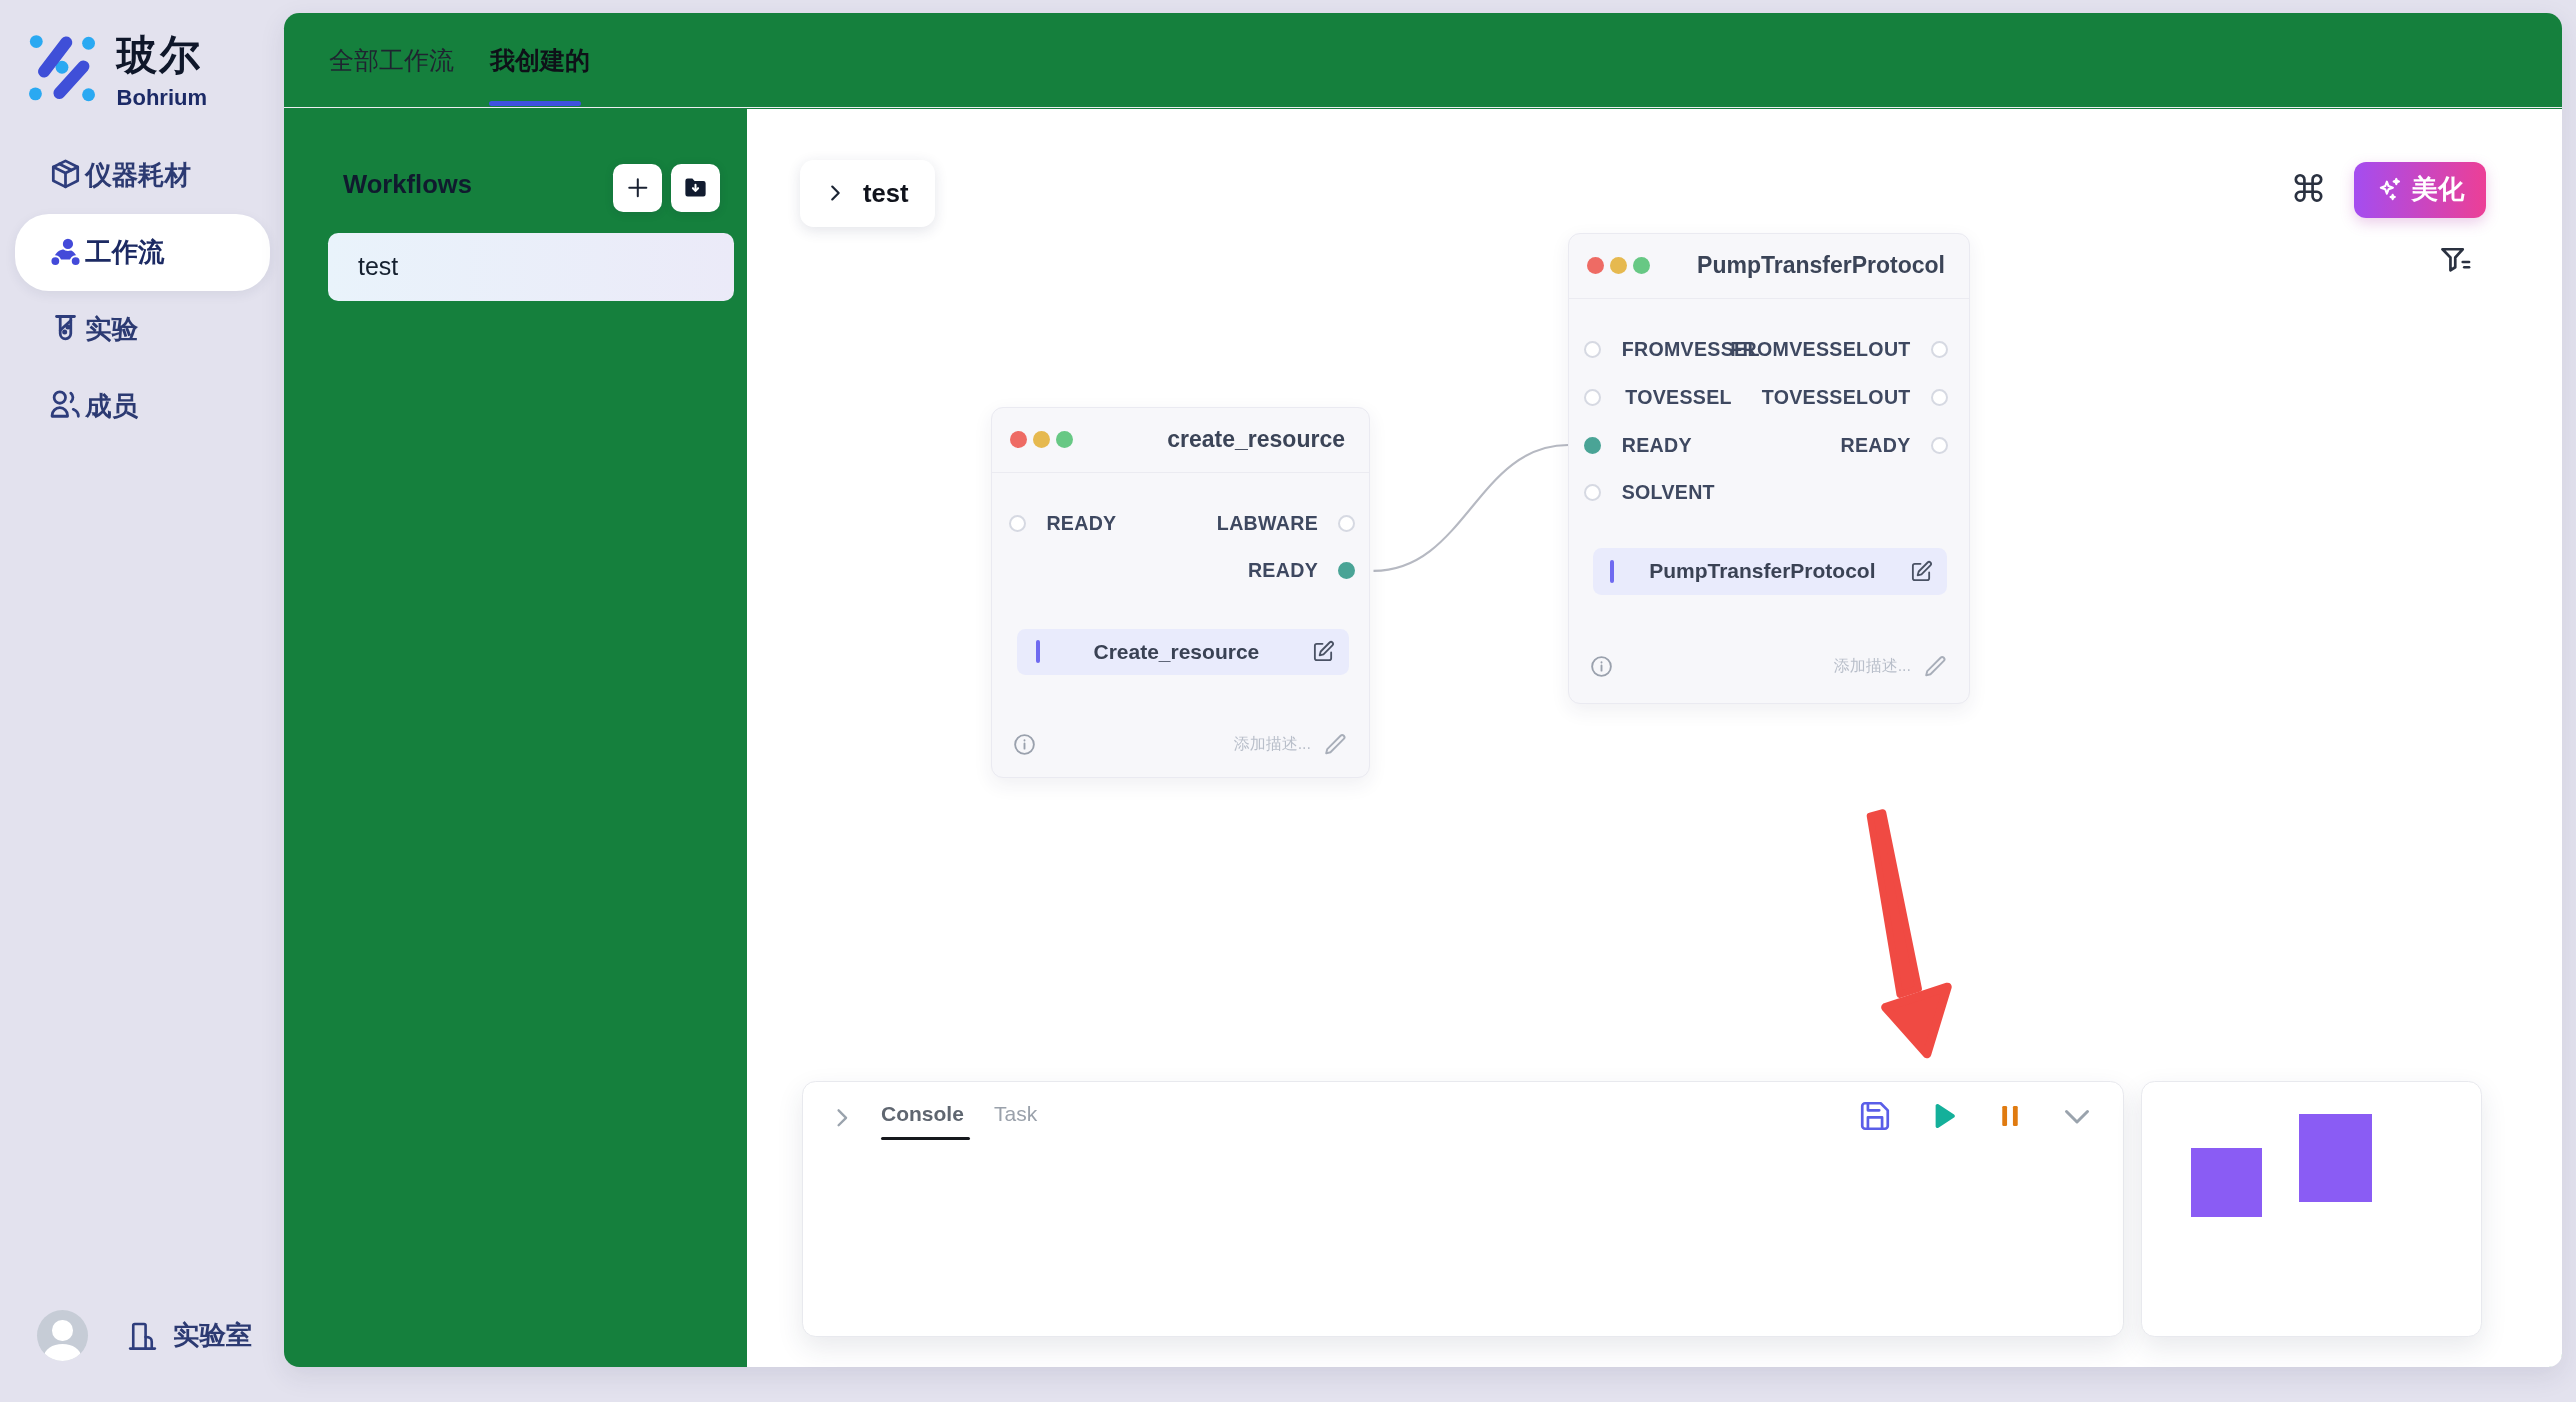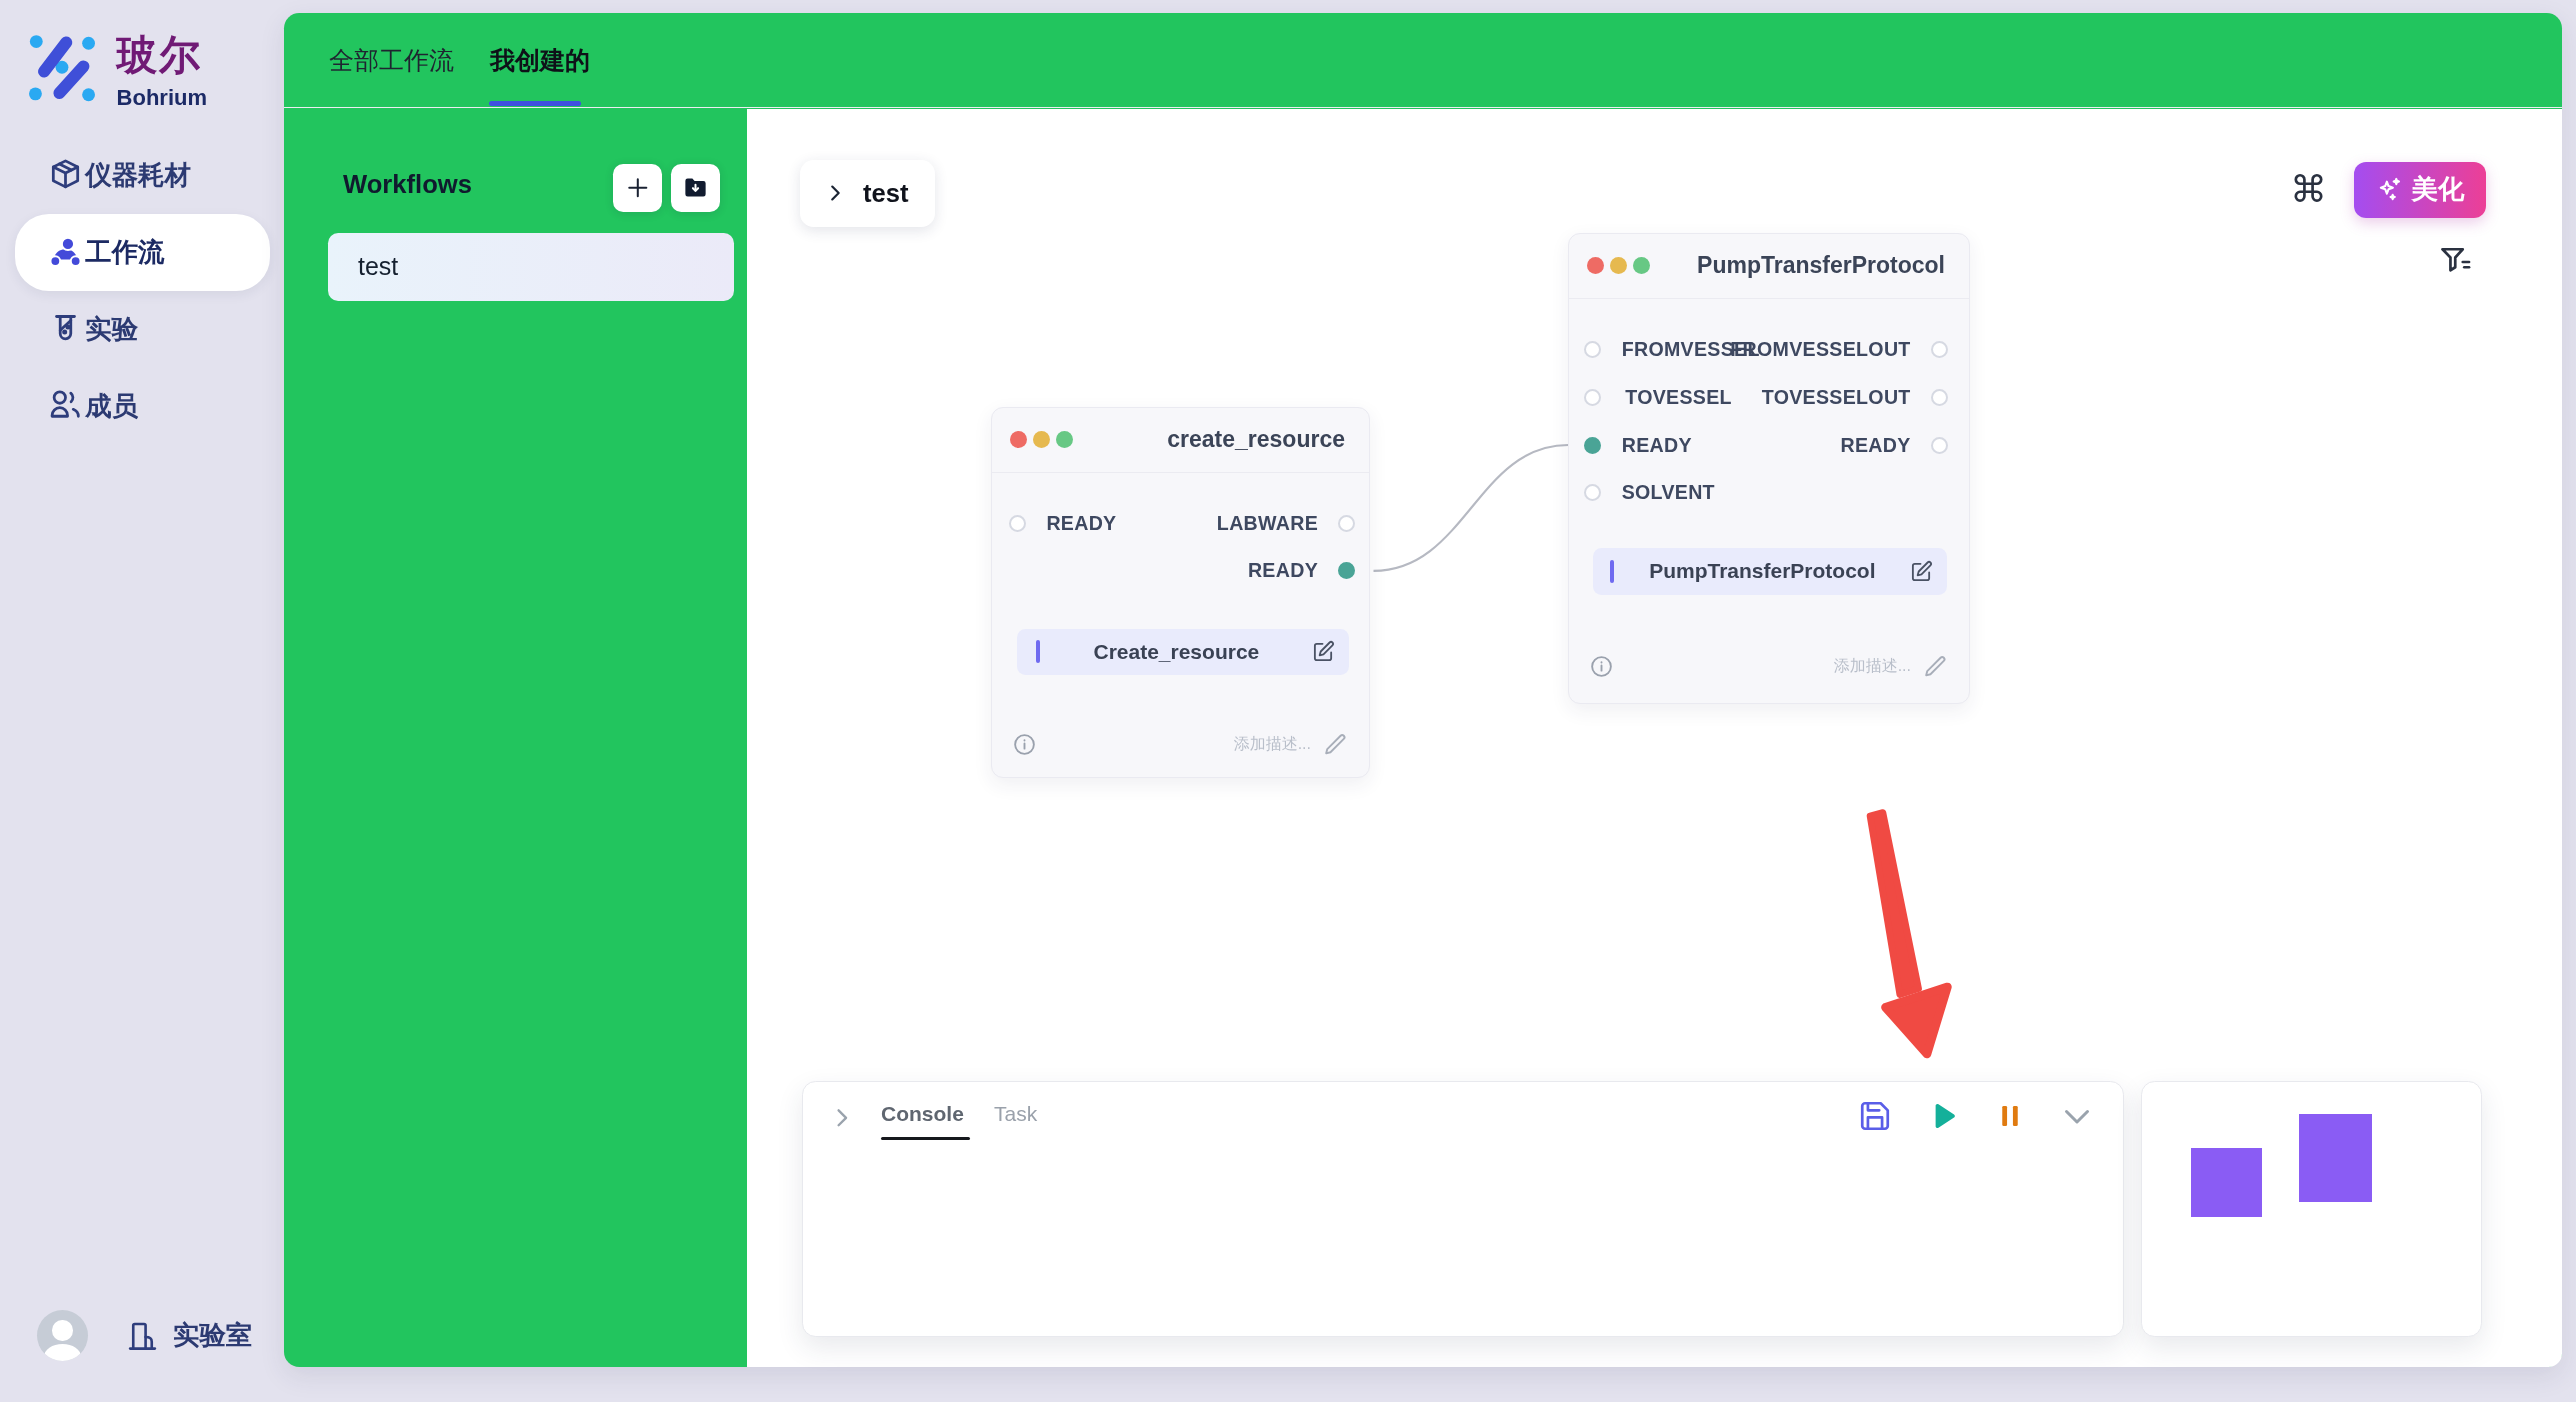--- a/index.html
+++ b/index.html
@@ -3,35 +3,35 @@
 <meta charset="utf-8">
 <style>
   * { margin:0; padding:0; box-sizing:border-box; }
   html,body { width:2576px; height:1402px; overflow:hidden; }
   body { background:#e3e2ee; font-family:"Liberation Sans", sans-serif; position:relative; }
   svg { display:block; }
 
   
   .sidebar { position:absolute; left:0; top:0; width:284px; height:1402px; }
   .logo-row { position:absolute; left:25.6px; top:28px; display:flex; align-items:center; gap:19px; }
-  .logo-text .zh { font-size:41px; font-weight:700; color:#701a75; letter-spacing:1.7px; }
+  .logo-text .zh { font-size:41px; font-weight:700; color:#0f172a; letter-spacing:1.7px; }
   .logo-text .en { font-size:22px; font-weight:700; color:#1c2a66; margin-top:1.7px; }
   .nav { position:absolute; left:15.3px; right:13.6px; top:137px; }
   .nav-item { height:77px; border-radius:34px; display:flex; align-items:center; padding-left:31px; 
               font-size:26.4px; font-weight:600; color:#2c3a72; }
   .nav-item.active { background:#ffffff; box-shadow:0 3.4px 12px rgba(40,45,90,.08); color:#1c2a63; }
   .side-footer { position:absolute; left:37px; top:1310px; display:flex; align-items:center; }
   .avatar { width:51px; height:51px; border-radius:50%; background:#c6ccd6; overflow:hidden; position:relative; }
   .avatar .head { position:absolute; left:15.3px; top:10.2px; width:20.4px; height:20.4px; border-radius:50%; background:#fff; }
   .avatar .bod { position:absolute; left:6.8px; top:34px; width:37px; height:25.6px; border-radius:50%; background:#fff; }
   .lab-row { display:flex; align-items:center; gap:12px; margin-left:36px; }
   .lab-row span { font-size:26.4px; font-weight:600; color:#2c3a72; }
 
   
-  .card { position:absolute; left:284px; top:12.8px; width:2278px; height:1354px; background:#22c55e;
+  .card { position:absolute; left:284px; top:12.8px; width:2278px; height:1354px; background:#15803d;
           border-radius:15.3px; box-shadow:0 8.5px 25.6px rgba(50,50,93,.10); }
   .tabs-row { position:absolute; left:0; top:0; right:0; height:95px; border-bottom:1.7px solid #ededf2; }
   .tab { position:absolute; top:0; height:95px; display:flex; align-items:center; font-size:25px; }
   .tab.all { left:45px; color:#1f2430; font-weight:500; }
   .tab.mine { left:206px; color:#0e1118; font-weight:700; }
   .tab-underline { position:absolute; left:205px; top:88px; width:92px; height:5.1px; border-radius:2.6px; background:#3f51e0; }
 
   
   .wf-panel { position:absolute; left:4px; top:96px; width:462px; bottom:0; border-right:1.7px solid #ededf2; }
   .wf-title { position:absolute; left:55px; top:61px; font-size:25.6px; font-weight:700; color:#101a2e; }

